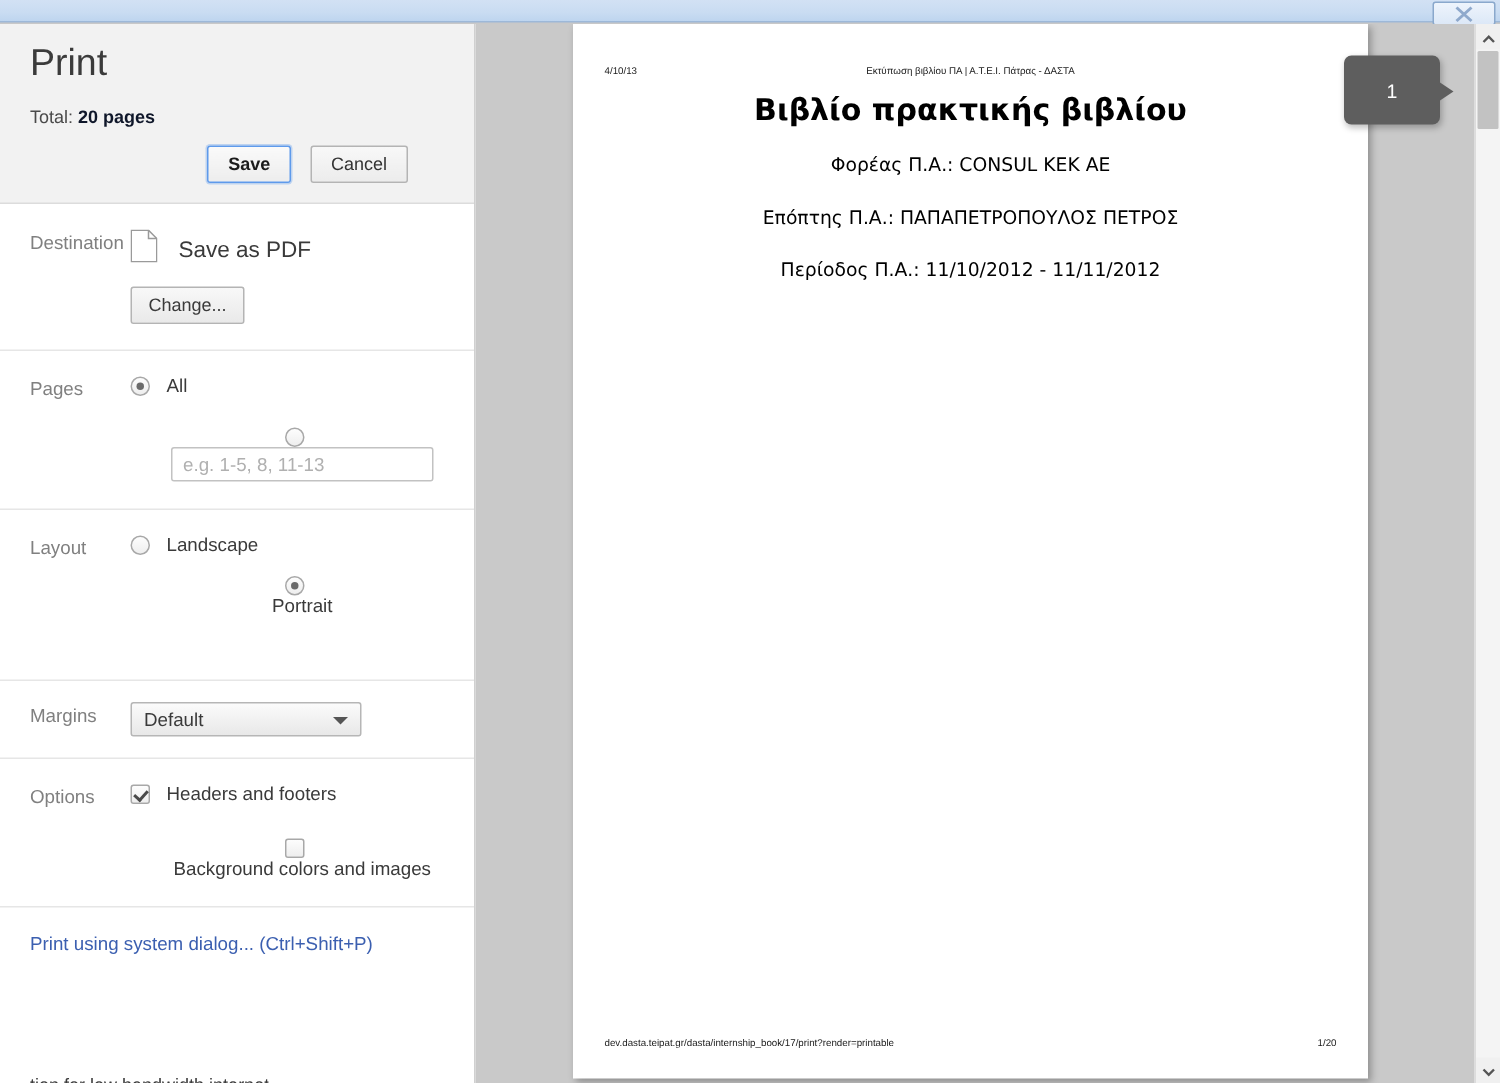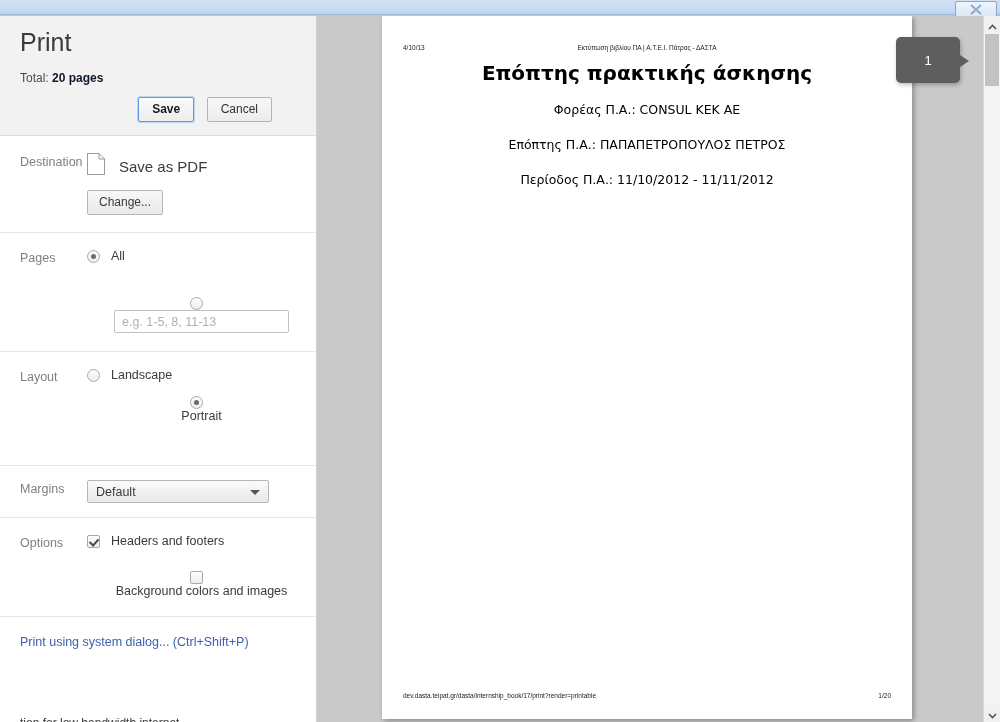--- a/index.html
+++ b/index.html
@@ -193,21 +193,21 @@
     color: #3a3a3a;
     padding: 0 7px;
     box-sizing: border-box;
     font-family: "Liberation Sans", sans-serif;
     outline: none;
   }
   .range-input::placeholder { color: #b0b0b0; }
 
   .select-wrap {
     position: relative;
-    width: 182px;
+    width: 154px;
     height: 23px;
     border: 1px solid #b6b6b6;
     border-radius: 2px;
     background: linear-gradient(to bottom,#fbfbfb 0%,#e8e8e8 100%);
     box-sizing: border-box;
     display: flex;
     align-items: center;
   }
   .select-wrap .sel-text {
     font-size: 12.5px;
@@ -408,21 +408,21 @@
           </span>
           <span class="dest-name">Save as PDF</span>
         </div>
         <span class="change-btn">Change...</span>
       </div>
     </div>
 
     <div class="section" style="padding-top:16px;padding-bottom:18px;">
       <div class="sec-label">Pages</div>
       <div class="sec-body">
-        <div class="row" style="margin-bottom:34px;text-align:center;">
+        <div class="row" style="margin-bottom:21px;text-align:center;">
           <span class="radio checked"></span>
           <span class="opt-text">All</span>
         </div>
         <div class="row">
           <span class="radio"></span>
           <input class="range-input" type="text" placeholder="e.g. 1-5, 8, 11-13" style="">
         </div>
       </div>
     </div>
 
@@ -474,21 +474,21 @@
   <div class="preview-area">
     <div class="page-sheet">
 
       <div class="pg-header">
         <div class="left">4/10/13</div>
         <div class="center">Εκτύπωση βιβλίου ΠΑ | Α.Τ.Ε.Ι. Πάτρας - ΔΑΣΤΑ</div>
         <div class="right"></div>
       </div>
 
       <div class="pg-body">
-        <div class="doc-title">Επόπτης πρακτικής άσκησης</div>
+        <div class="doc-title">Βιβλίο πρακτικής βιβλίου</div>
         <div class="doc-line">Φορέας Π.Α.:  CONSUL KEK AE</div>
         <div class="doc-line">Επόπτης Π.Α.: ΠΑΠΑΠΕΤΡΟΠΟΥΛΟΣ ΠΕΤΡΟΣ</div>
         <div class="doc-line">Περίοδος Π.Α.: 11/10/2012 - 11/11/2012</div>
       </div>
 
       <div class="pg-footer">
         <div class="left">dev.dasta.teipat.gr/dasta/internship_book/17/print?render=printable</div>
         <div class="right">1/20</div>
       </div>
     </div>

